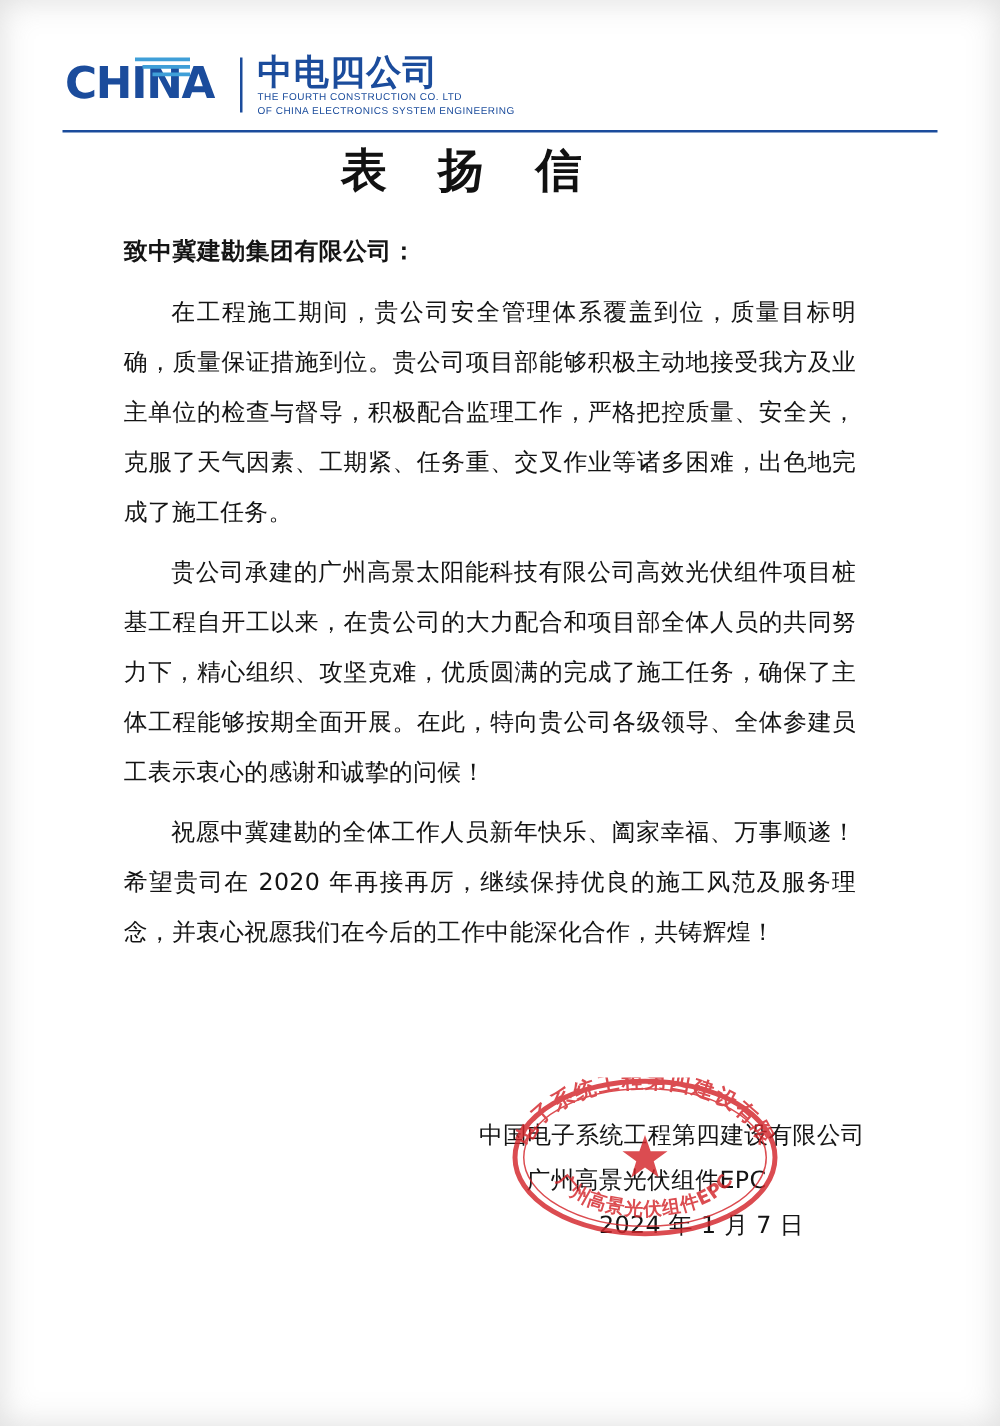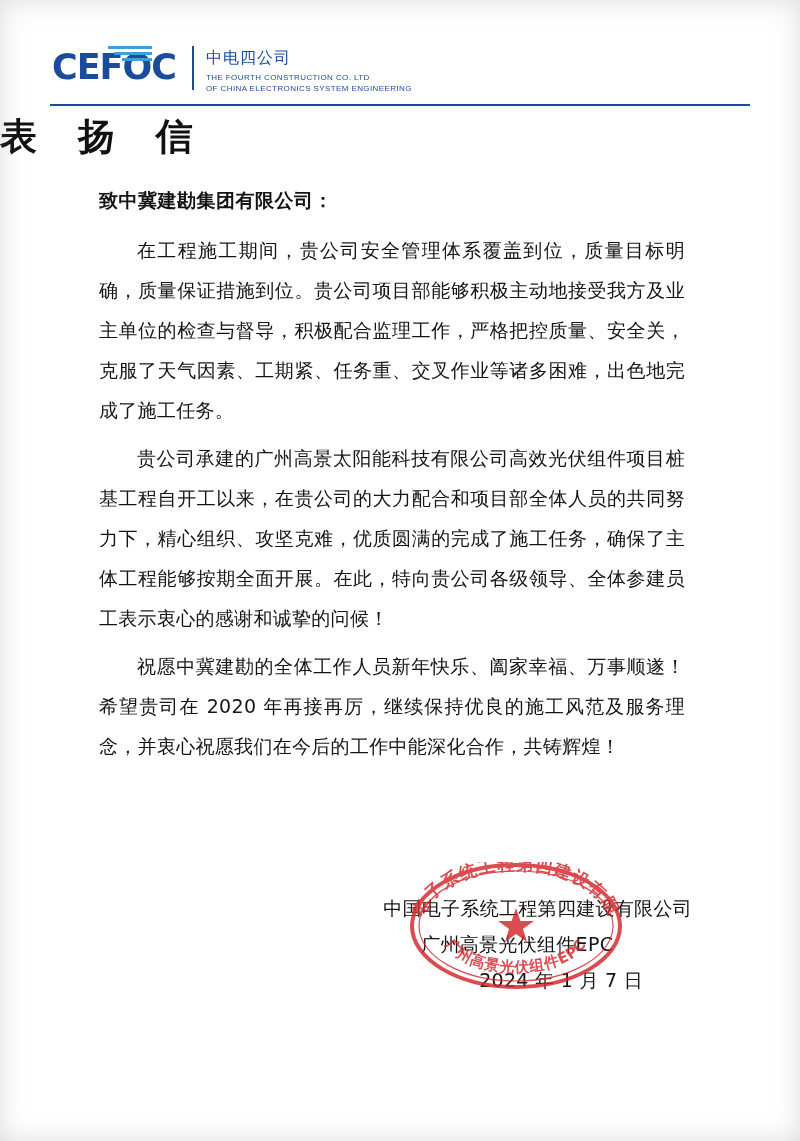--- a/index.html
+++ b/index.html
@@ -68,22 +68,22 @@
   .logo-bars i:nth-child(3) { width: 30px; margin-left: 14px; }
 
   .logo-divider {
     width: 2px;
     height: 44px;
     background: #1b4c9c;
     margin: 2px 12px 0 12px;
   }
   .logo-text-cn {
     font-family: "DejaVu Sans", sans-serif;
-    font-size: 16px;
-    font-weight: normal;
+    font-size: 28px;
+    font-weight: bold;
     color: #1b4c9c;
     line-height: 28px;
     letter-spacing: 1px;
   }
   .logo-text-en {
     font-family: "Liberation Sans", sans-serif;
     font-size: 8px;
     color: #1b4c9c;
     line-height: 11px;
     letter-spacing: 0.4px;
@@ -97,20 +97,21 @@
     height: 2px;
     background: #1b4c9c;
   }
 
   
   .doc-title {
     position: absolute;
     left: 0;
     top: 112px;
     width: 752px;
+    text-align: center;
     font-family: "DejaVu Sans", sans-serif;
     font-size: 37px;
     font-weight: bold;
     letter-spacing: 14px;
     color: #111111;
   }
 
   
   .body-wrap {
     position: absolute;
@@ -166,21 +167,21 @@
   }
   .seal svg { display: block; }
 </style>
 </head>
 <body>
 
 <div class="page">
 
   <div class="letterhead">
     <div class="logo-mark">
-      <div class="logo-word">CEFOC</div>
+      <div class="logo-word">CHINA</div>
       <div class="logo-bars">
         <i></i>
           <i></i>
           <i></i>
       </div>
     </div>
     <div class="logo-divider"></div>
     <div>
       <div class="logo-text-cn">中电四公司</div>
       <div class="logo-text-en">THE FOURTH CONSTRUCTION CO. LTD</div>

